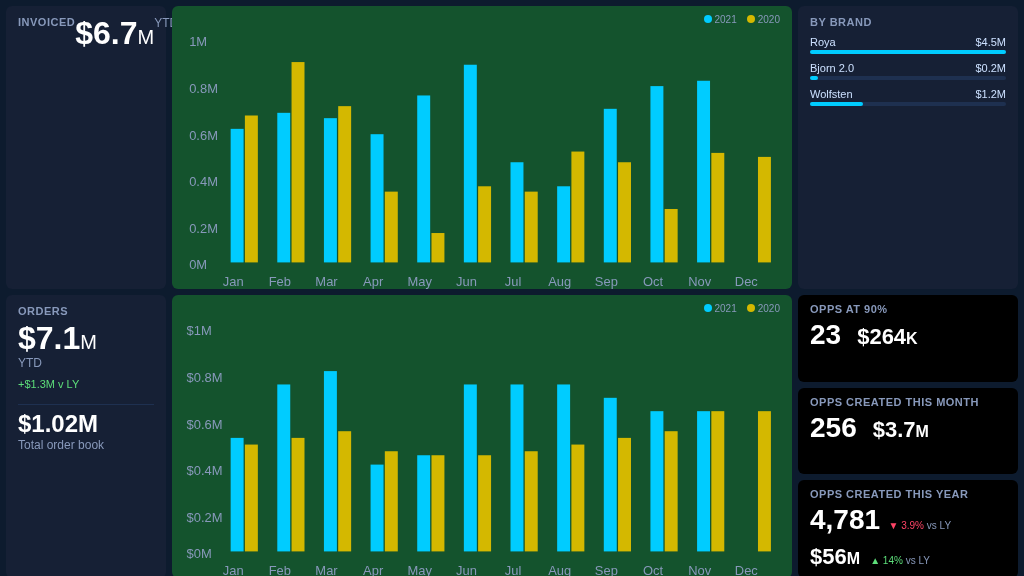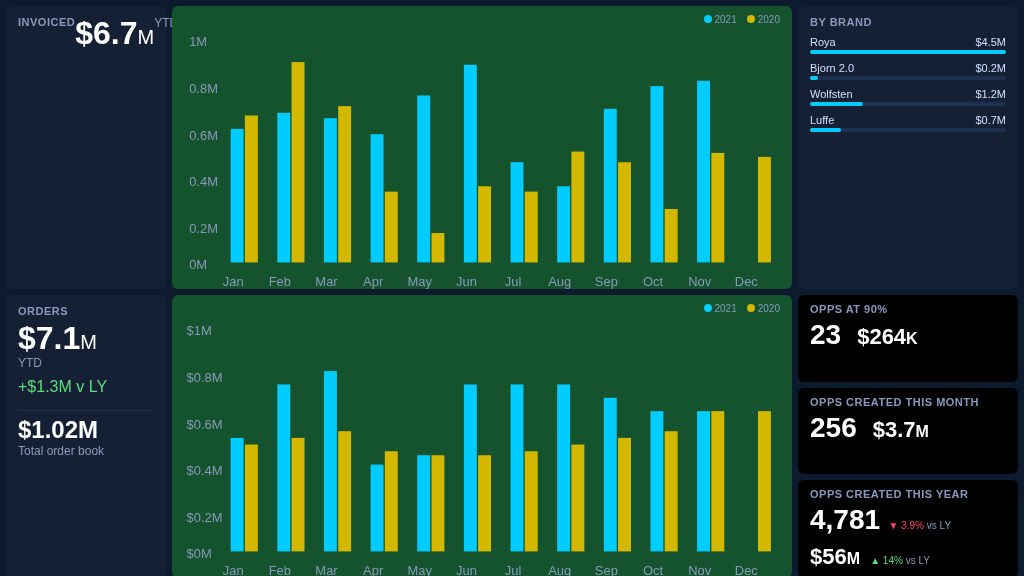--- a/index.html
+++ b/index.html
@@ -110,21 +110,21 @@
       background: #00ccff;
     }
     
     .orders-card {
       grid-column: 1;
       grid-row: 2;
       display: flex;
       flex-direction: column;
     }
     .orders-sub {
-      font-size: 16px;
+      font-size: 11px;
       color: #5dde7a;
       margin-top: 2px;
       margin-bottom: 8px;
     }
     .divider { border: none; border-top: 1px solid #1e3050; margin: 6px 0; }
     
     .right-panel {
       grid-column: 3;
       grid-row: 2;
       display: flex;
@@ -282,29 +282,20 @@
     </div>
     <div class="brand-item">
       <div class="brand-name">
         <span>Wolfsten</span>
         <span>$1.2M</span>
       </div>
       <div class="brand-bar-wrap">
           <div class="brand-bar-fill" style="width:27%"></div>
         </div>
     </div>
-    <div class="brand-item">
-      <div class="brand-name">
-        <span>Luffe</span>
-        <span>$0.7M</span>
-      </div>
-      <div class="brand-bar-wrap">
-          <div class="brand-bar-fill" style="width:16%"></div>
-        </div>
-    </div>
   </div>
 
   <div class="card orders-card">
     <div class="card-title">Orders</div>
     <div class="big-value">
       <span>$7.1</span><span class="unit">M</span>
     </div>
     <div class="label-ytd">YTD</div>
     <div class="orders-sub up-arrow">+$1.3M v LY</div>
     <hr class="divider">

